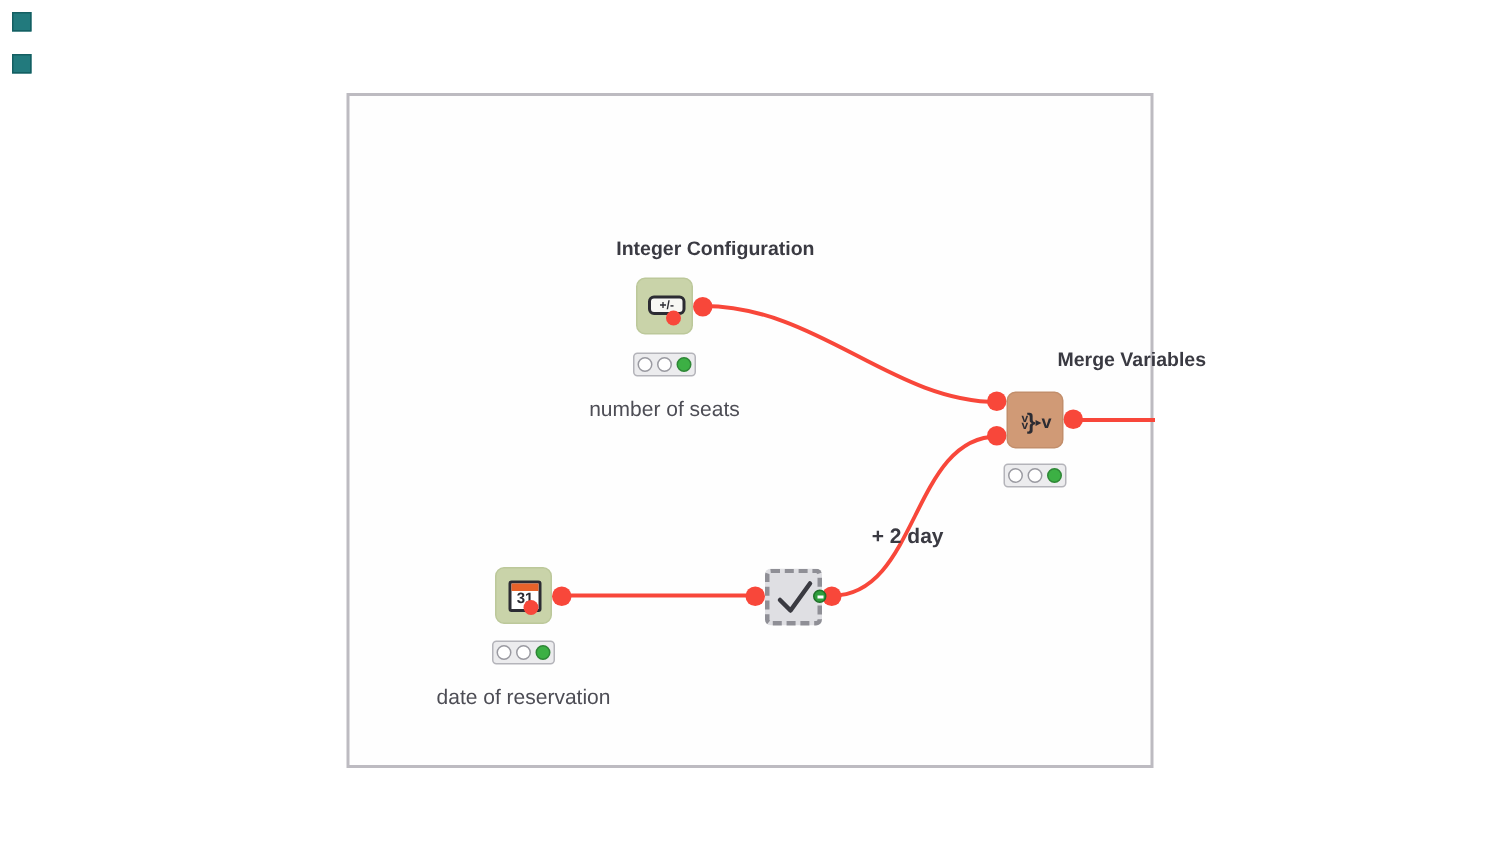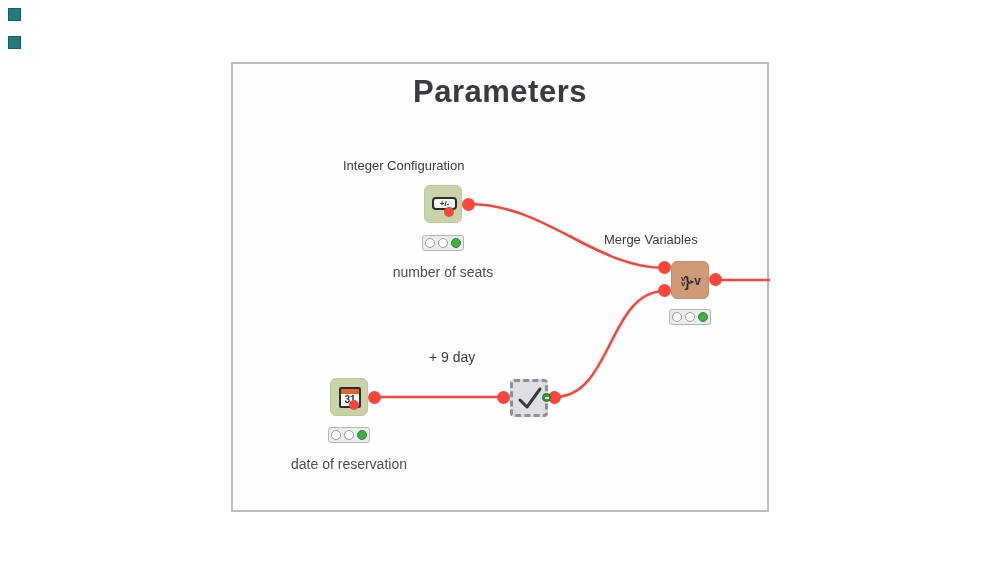--- a/index.html
+++ b/index.html
@@ -26,21 +26,21 @@
     position:absolute; left:231px; top:74px; width:538px;
     text-align:center; font-size:31px; font-weight:bold; color:#3a3a42;
     letter-spacing:0.5px;
   }
 
   
   svg.wires { position:absolute; left:0; top:0; width:1000px; height:575px; pointer-events:none; }
   .wire { fill:none; stroke:#f8473a; stroke-width:2.6px; }
 
   
-  .node-label { position:absolute; text-align:left; font-size:13px; font-weight:normal; color:#3a3a42; }
+  .node-label { position:absolute; text-align:right; font-size:13px; font-weight:bold; color:#3a3a42; }
   .node-comment { position:absolute; text-align:center; font-size:14px; color:#4d4d55; }
   .node-body { position:absolute; width:38px; height:38px; border-radius:6px; }
   .node-green { background:#c9d3a9; border:1px solid #bcc89a; }
   .node-tan   { background:#d09a76; border:1px solid #c28e6b; }
   .node-dashed{ background:#dfdfe3; border:3px dashed #8f8f96; border-radius:4px; width:38px; height:38px; }
 
   .port { position:absolute; width:13px; height:13px; border-radius:50%; background:#f8473a; }
 
   .traffic { position:absolute; width:42px; height:16px; background:#ececee; border:1px solid #b4b4ba;
              border-radius:3px; display:flex; align-items:center; justify-content:center; gap:3px; }
@@ -81,21 +81,20 @@
 </style>
 </head>
 <body>
 
 <div class="stage">
 
   <div class="corner-sq one"></div>
   <div class="corner-sq two"></div>
 
   <div class="annotation"></div>
-  <div class="annotation-title">Parameters</div>
 
   <svg class="wires">
     <path class="wire" d="M 469 204 C 545 204 595 268 665 268"></path>
     <path class="wire" d="M 375 397 L 504 397"></path>
     <path class="wire" d="M 555 397 C 612 397 608 291 665 291"></path>
     <path class="wire" d="M 716 280 L 770 280"></path>
   </svg>
 
   <div class="node-label" style="left:343px; top:158px; width:200px;">Integer Configuration</div>
   <div class="port z2" style="left:462px; top:198px;"></div>
@@ -118,21 +117,21 @@
     </div>
     <div class="mini-red-dot" style="left:18px; top:21px;"></div>
   </div>
   <div class="traffic" style="left:328px; top:427px;">
     <span class="bulb"></span>
     <span class="bulb"></span>
     <span class="bulb green"></span>
   </div>
   <div class="node-comment" style="left:249px; top:456px; width:200px;">date of reservation</div>
 
-  <div class="node-label" style="left:429px; top:349px; width:200px; font-size:14px;">+ 9 day</div>
+  <div class="node-label" style="left:429px; top:349px; width:200px; font-size:14px;">+ 2 day</div>
   <div class="port z2" style="left:497px; top:391px;"></div>
   <div class="port z2" style="left:548px; top:391px;"></div>
   <div class="status-dot" style="left:542px; top:393px;"></div>
   <div class="node-dashed z2" style="position:absolute; left:510px; top:379px;">
     <svg class="check-svg" width="28" height="28" viewBox="0 0 28 28">
       <polyline points="4,15 11,22 24,4" fill="none" stroke="#3a3a41" stroke-width="3" stroke-linecap="round" stroke-linejoin="round"></polyline>
     </svg>
   </div>
 
   <div class="node-label" style="left:604px; top:232px; width:200px;">Merge Variables</div>

